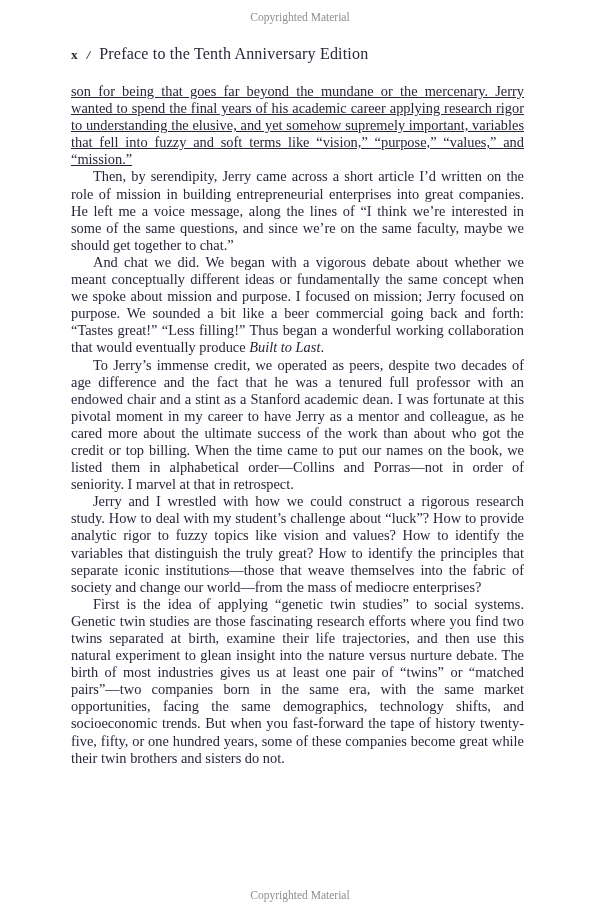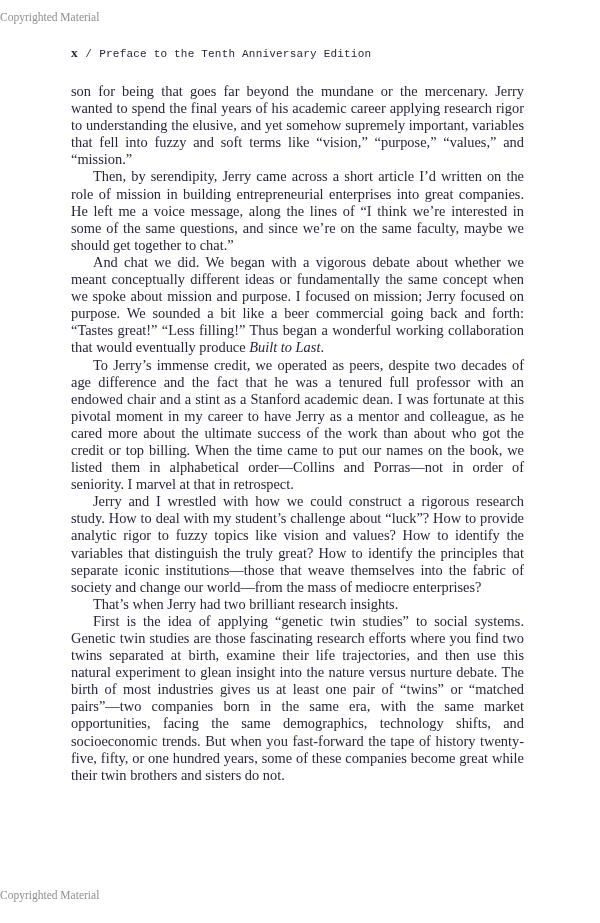--- a/index.html
+++ b/index.html
@@ -12,21 +12,21 @@
     width: 600px;
     height: 923px;
     background: #ffffff;
     overflow: hidden;
     font-family: "Liberation Serif", serif;
   }
   .copyright {
     position: absolute;
     left: 0;
     width: 100%;
-    text-align: left;
+    text-align: center;
     color: #8e8e8e;
     font-size: 11.5px;
     font-family: "Liberation Serif", serif;
   }
   .copyright.top { top: 11px; }
   .copyright.bottom { top: 889px; }
   .header {
     position: absolute;
     left: 71px;
     top: 45px;
@@ -38,41 +38,41 @@
   .pagenum {
     font-weight: bold;
     font-size: 13.5px;
   }
   .sep {
     font-style: italic;
     font-weight: bold;
     margin: 0 9px 0 9px;
   }
   .htitle {
-    font-size: 11px;
+    font-size: 16px;
     letter-spacing: 0.2px;
-    font-family: Liberation Mono, monospace;
   }
   .body-text {
     position: absolute;
     left: 71px;
     top: 83px;
     width: 453px;
     color: #26263a;
     font-size: 14.4px;
     line-height: 17.1px;
     text-align: justify;
   }
   .body-text p {
     margin: 0;
     padding: 0;
     text-indent: 22px;
   }
   .body-text p.noindent {
     text-indent: 0;
+    text-decoration: underline;
   }
   .body-text em {
   }
 </style>
 </head>
 <body>
 
 <div class="page">
 
   <div class="copyright top">Copyrighted Material</div>
@@ -80,19 +80,18 @@
   <div class="header">
     <span class="pagenum">x</span><span class="sep">/</span><span class="htitle">Preface to the Tenth Anniversary Edition</span>
   </div>
 
   <div class="body-text">
     <p class="noindent">son for being that goes far beyond the mundane or the mercenary. Jerry wanted to spend the final years of his academic career applying research rigor to understanding the elusive, and yet somehow supremely important, variables that fell into fuzzy and soft terms like “vision,” “purpose,” “values,” and “mission.”</p>
     <p>Then, by serendipity, Jerry came across a short article I’d written on the role of mission in building entrepreneurial enterprises into great companies. He left me a voice message, along the lines of “I think we’re interested in some of the same questions, and since we’re on the same faculty, maybe we should get together to chat.”</p>
     <p><span>And chat we did. We began with a vigorous debate about whether we meant conceptually different ideas or fundamentally the same concept when we spoke about mission and purpose. I focused on mission; Jerry focused on purpose. We sounded a bit like a beer commercial going back and forth: “Tastes great!” “Less filling!” Thus began a wonderful working collaboration that would eventually produce </span><em>Built to Last</em><span>.</span></p>
     <p>To Jerry’s immense credit, we operated as peers, despite two decades of age difference and the fact that he was a tenured full professor with an endowed chair and a stint as a Stanford academic dean. I was fortunate at this pivotal moment in my career to have Jerry as a mentor and colleague, as he cared more about the ultimate success of the work than about who got the credit or top billing. When the time came to put our names on the book, we listed them in alphabetical order—Collins and Porras—not in order of seniority. I marvel at that in retrospect.</p>
     <p>Jerry and I wrestled with how we could construct a rigorous research study. How to deal with my student’s challenge about “luck”? How to provide analytic rigor to fuzzy topics like vision and values? How to identify the variables that distinguish the truly great? How to identify the principles that separate iconic institutions—those that weave themselves into the fabric of society and change our world—from the mass of mediocre enterprises?</p>
-    <p>That’s when Jerry had two brilliant research insights.</p>
     <p>First is the idea of applying “genetic twin studies” to social systems. Genetic twin studies are those fascinating research efforts where you find two twins separated at birth, examine their life trajectories, and then use this natural experiment to glean insight into the nature versus nurture debate. The birth of most industries gives us at least one pair of “twins” or “matched pairs”—two companies born in the same era, with the same market opportunities, facing the same demographics, technology shifts, and socioeconomic trends. But when you fast-forward the tape of history twenty-five, fifty, or one hundred years, some of these companies become great while their twin brothers and sisters do not.</p>
   </div>
 
   <div class="copyright bottom">Copyrighted Material</div>
 
 </div>
 
 </body></html>

